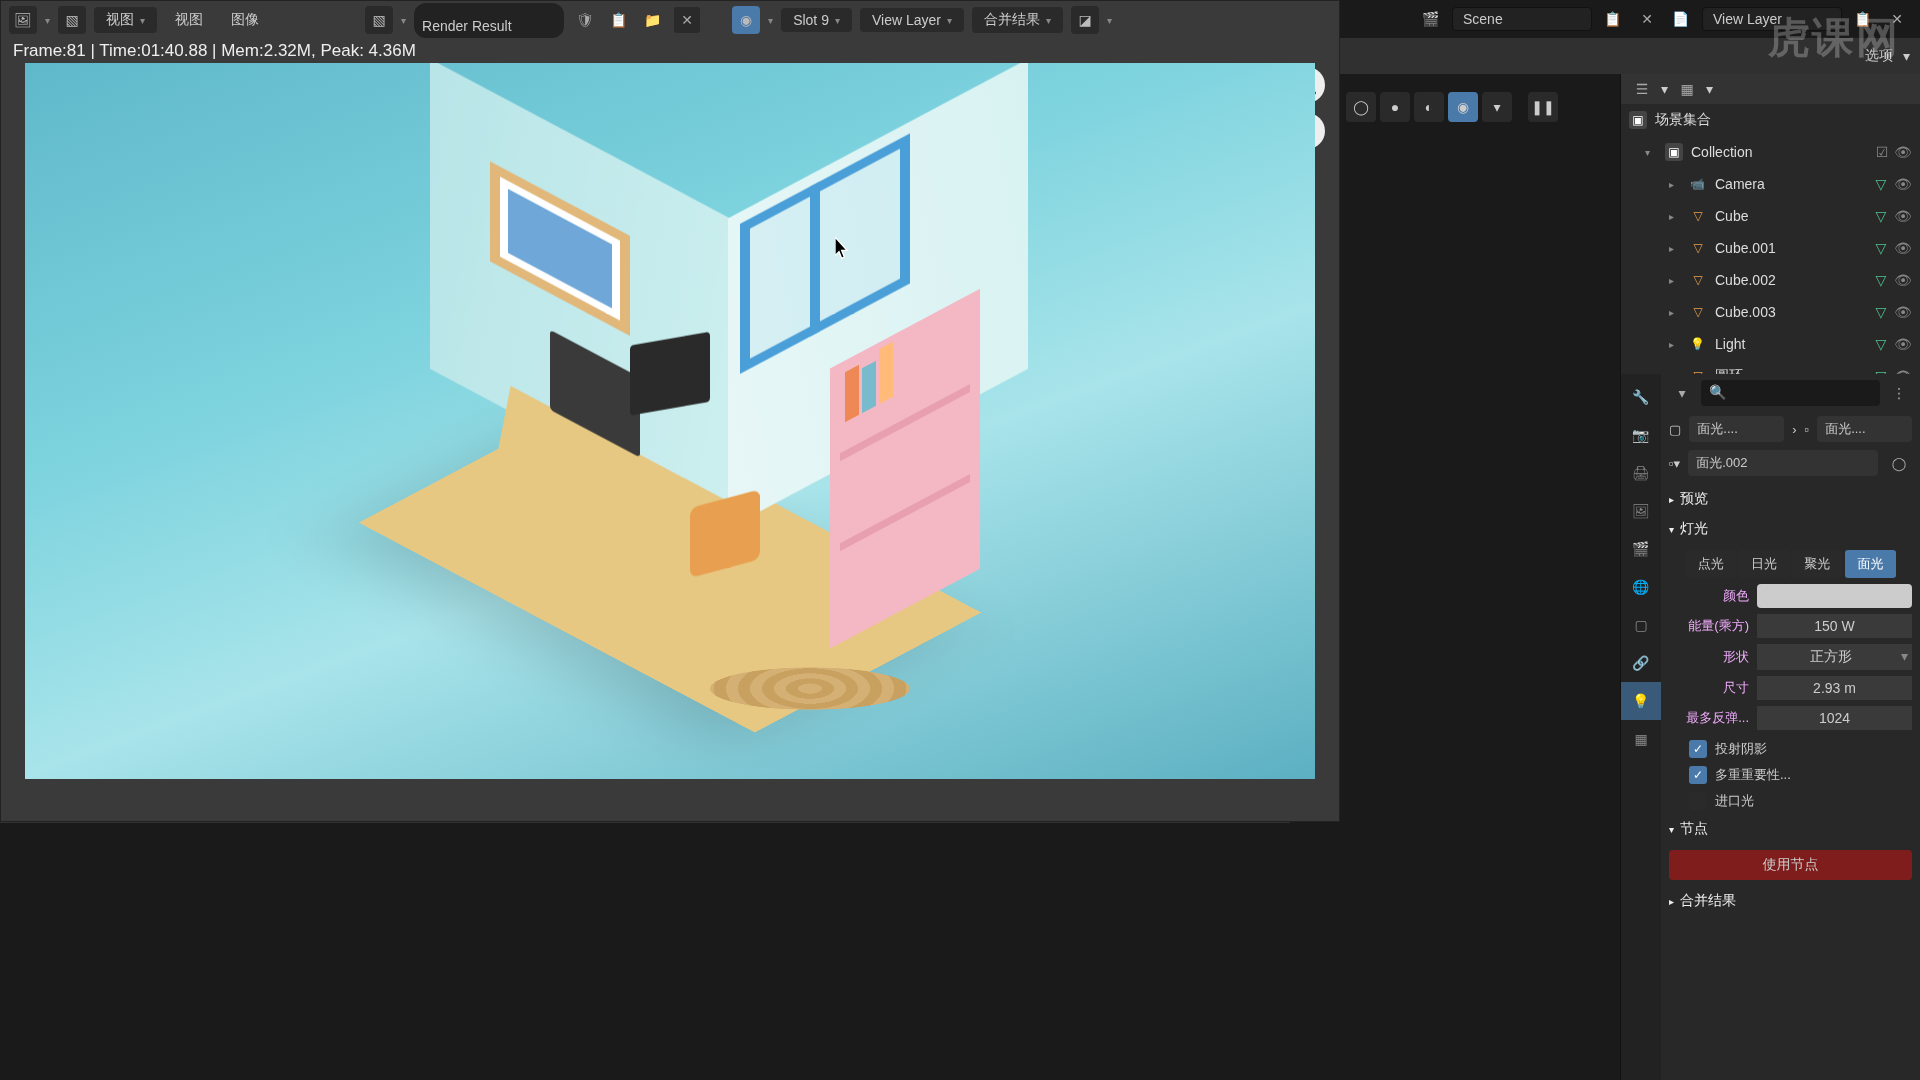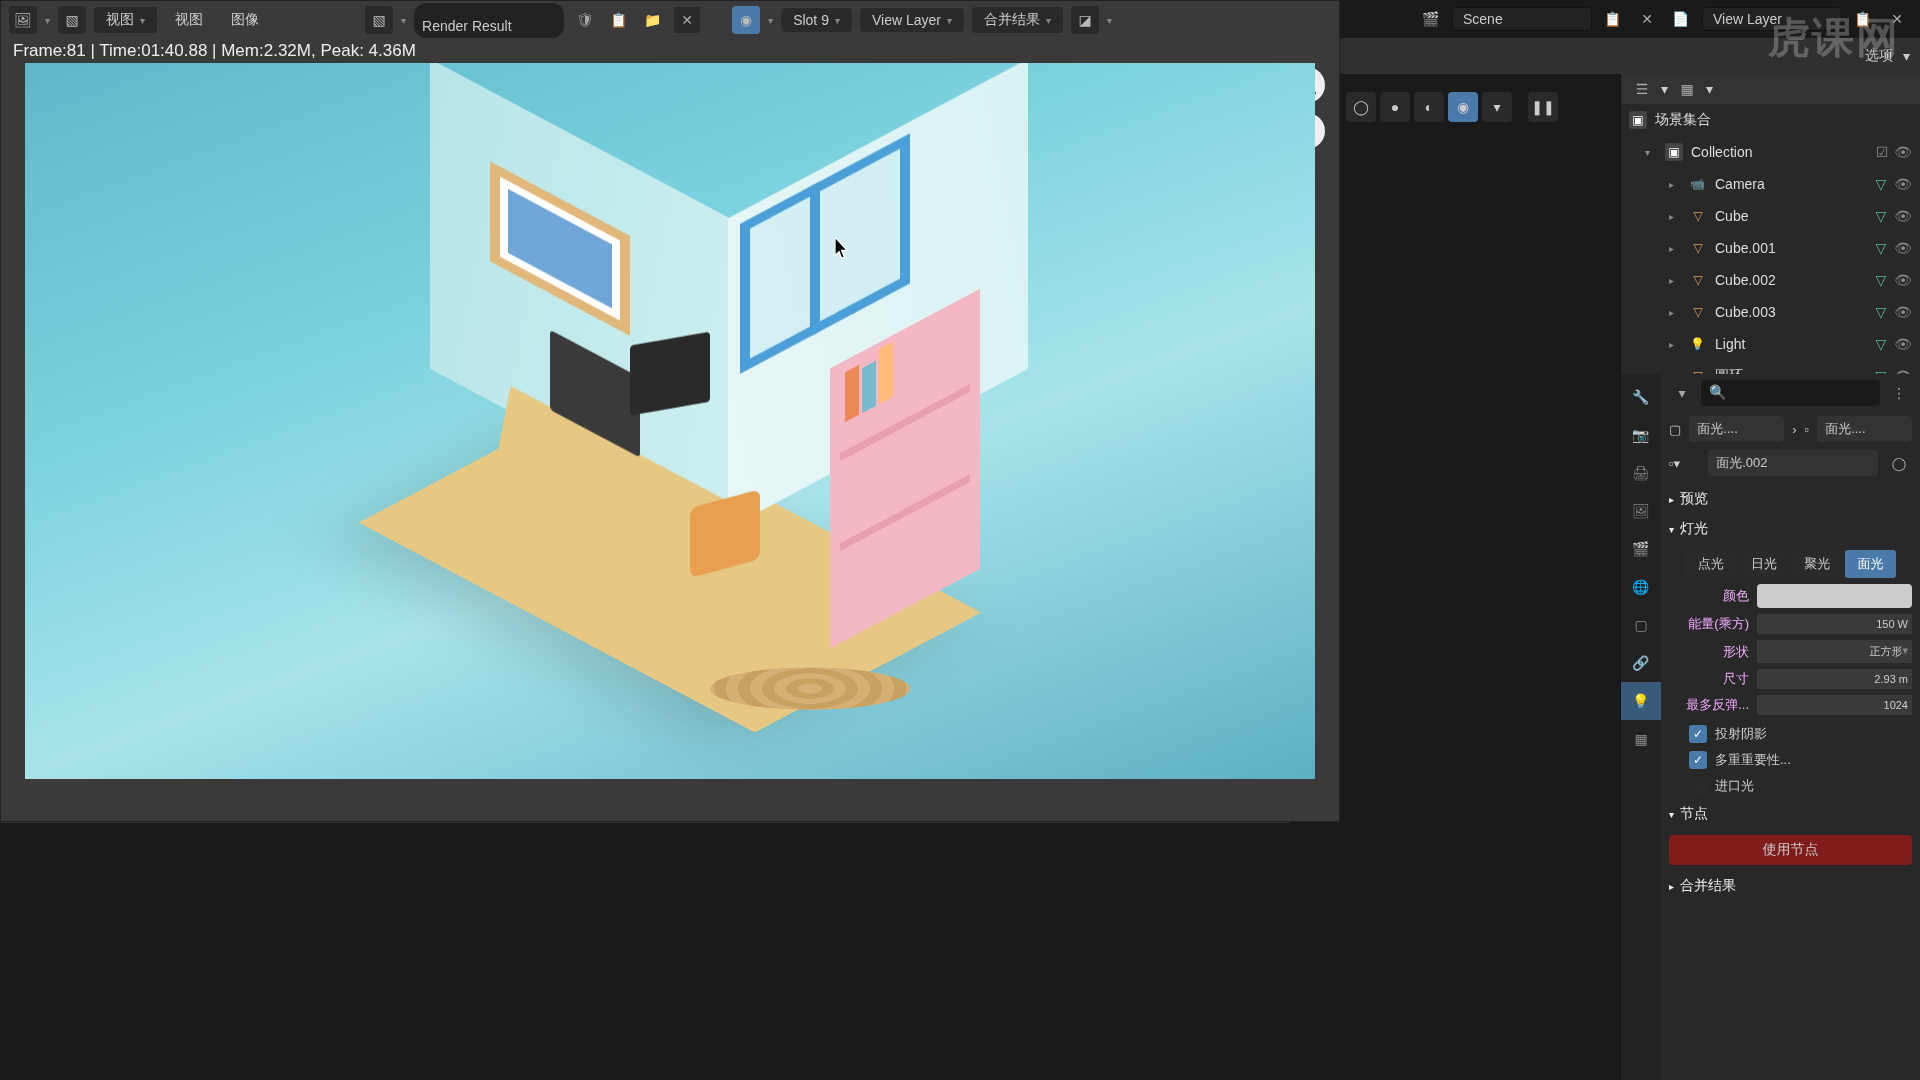--- a/index.html
+++ b/index.html
@@ -83,29 +83,29 @@
 
 .props { position:absolute; top:374px; right:0; width:300px; bottom:0; background:#282828; border-left:1px solid #111; display:flex; }
 .prop-tabs { width:40px; background:#222; display:flex; flex-direction:column; padding-top:4px; }
 .ptab { width:40px; height:38px; display:flex; align-items:center; justify-content:center; color:#888; }
 .ptab.active { background:#3a5a7a; color:#fff; }
 .prop-body { flex:1; overflow:hidden; padding:6px 8px; }
 .pb-search { display:flex; gap:6px; margin-bottom:10px; }
 .pb-search .srch { flex:1; background:#1a1a1a; border-radius:4px; padding:4px 8px; color:#888; }
 .pb-row { display:flex; align-items:center; gap:8px; margin-bottom:8px; font-size:13px; }
 .pb-bread { background:#333; padding:4px 8px; border-radius:4px; flex:1; }
-.pb-bread.ml { margin-left:20px; }
+.pb-bread.ml { }
 .pb-panel-hd { display:flex; align-items:center; gap:6px; padding:6px 0; color:#eee; }
 .pb-panel-hd .tri { font-size:10px; }
 .light-types { display:flex; gap:2px; margin:6px 16px; }
 .lt { flex:1; text-align:center; padding:5px 0; background:#2a2a2a; border-radius:3px; font-size:13px; }
 .lt.active { background:#4a7aaa; color:#fff; }
 .prop-field { display:flex; align-items:center; margin:6px 0; gap:8px; }
 .prop-field .lbl { width:80px; text-align:right; font-size:13px; color:#f0abfc; }
-.prop-field .val { flex:1; background:#3a3a3a; text-align:right; padding:4px; border-radius:0; font-size:11px; }
+.prop-field .val { flex:1; background:#3a3a3a; text-align:center; padding:4px; border-radius:0; font-size:14px; }
 .prop-field .sw { flex:1; height:24px; background:#ccc; border-radius:4px; }
 .chk-row { display:flex; align-items:center; gap:8px; padding:4px 0 4px 20px; font-size:13px; }
 .chk { width:18px; height:18px; background:#4a7aaa; border-radius:3px; display:flex; align-items:center; justify-content:center; color:#fff; font-size:12px; }
 .chk.off { background:#2a2a2a; }
 .btn-wide { background:#7f1d1d; text-align:center; padding:6px; border-radius:4px; margin:6px 0; }
 
 
 .wm { position:absolute; top:10px; right:20px; color:rgba(255,255,255,.25); font-size:42px; font-weight:700; letter-spacing:2px; pointer-events:none; z-index:999; }
 
 

